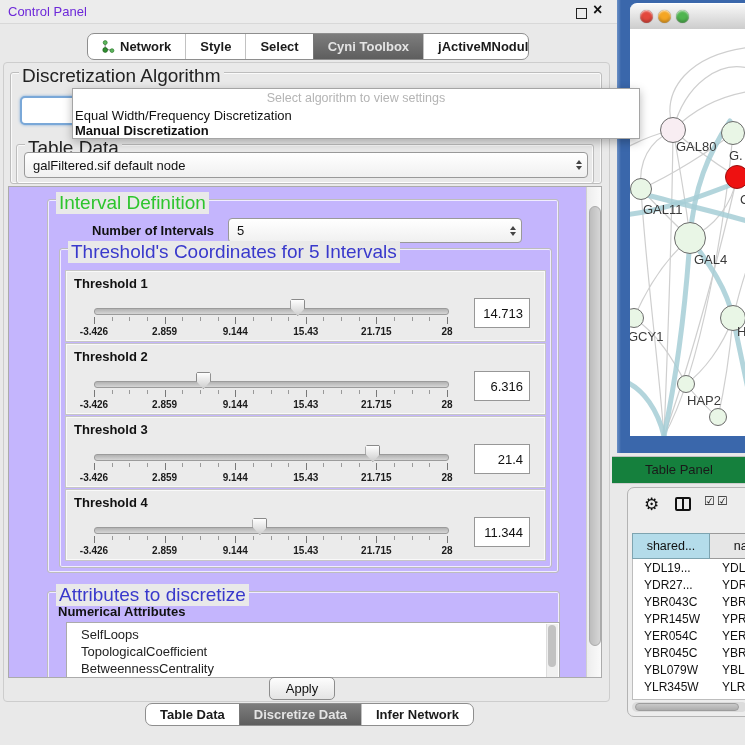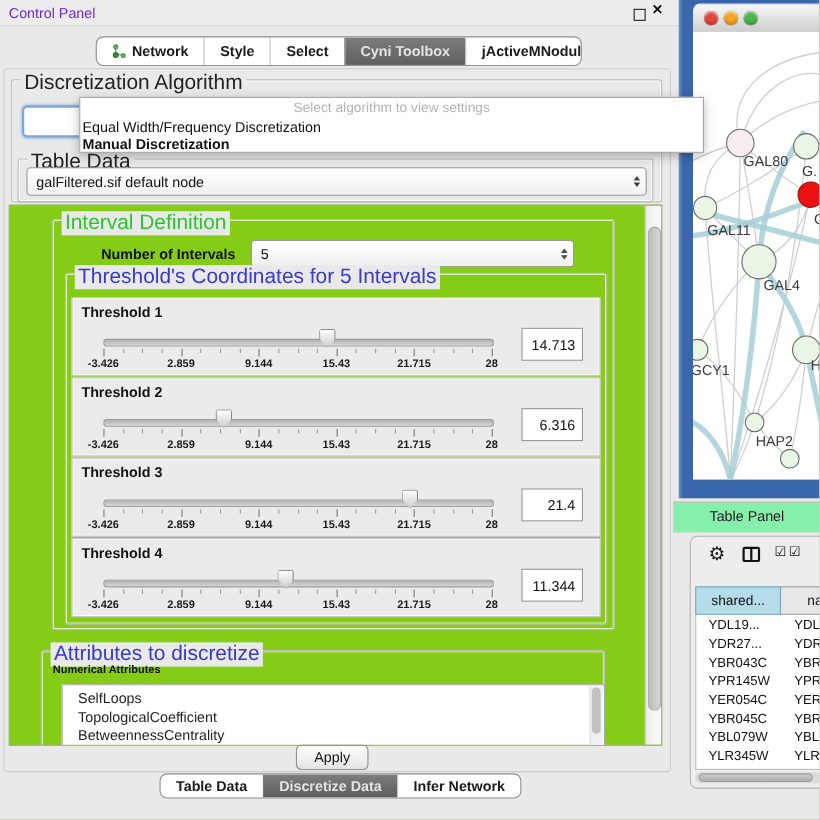--- a/index.html
+++ b/index.html
@@ -47,21 +47,21 @@
   #tabledata-combo{left:24px;top:152px;width:564px;height:26px;}
 
   
   #algo-popup{left:28px;top:88px;width:566px;height:49px;background:#fff;border:1px solid #a5a5a5;
               box-shadow:0 3px 9px rgba(0,0,0,.28);z-index:50;margin-left:44px;}
   #algo-hint{height:17px;padding-top:2px;text-align:center;font-size:12.5px;color:#b4b4b4;}
   .popt{height:15px;line-height:15px;font-size:13px;padding-left:2px;color:#111;}
   .popt.bold{font-weight:bold;}
 
   
-  #scroll-area{left:8px;top:186px;width:592px;height:490px;border:1px solid #ababab;background:#84cc16;overflow:hidden;text-decoration:underline;}
+  #scroll-area{left:8px;top:186px;width:592px;height:490px;border:1px solid #ababab;background:#c4b5fd;overflow:hidden;text-decoration:underline;}
   #main-vscroll{position:absolute;left:577px;top:0;width:14px;height:490px;
                 background:linear-gradient(90deg,#ededed,#fafafa);border-left:1px solid #d0d0d0;}
   #main-vscroll .thumb{position:absolute;left:1.5px;top:19px;width:10px;height:438px;border-radius:6px;
                 background:linear-gradient(90deg,#bdbdbd,#d6d6d6);border:1px solid #aaa;}
 
   #interval-group{left:38px;top:12px;width:510px;height:372px;}
   #num-intervals-label{position:absolute;left:44px;top:23px;font-size:13px;font-weight:bold;}
   #num-intervals-combo{left:180px;top:18px;width:294px;height:25px;}
   #thresholds-group{left:11px;top:48px;width:491px;height:318px;}
 
@@ -73,22 +73,22 @@
   .th-thumb{position:absolute;top:28px;width:15px;height:17px;background:linear-gradient(#fefefe,#cfcfcf);
             border:1px solid #8a8a8a;box-sizing:border-box;
             clip-path:polygon(10% 0,90% 0,100% 12%,100% 52%,50% 100%,0 52%,0 12%);}
   .tick{position:absolute;width:1px;background:#777;}
   .tick.major{top:46px;height:7px;}
   .tick.minor{top:46px;height:4px;background:#999;}
   .tick-label{position:absolute;top:55px;transform:translateX(-50%);font-size:10px;font-weight:bold;color:#1a1a1a;}
   .val-box{position:absolute;left:408px;top:27px;width:56px;height:30px;background:#fff;border:1px solid #979797;
            font-size:13px;text-align:right;line-height:30px;padding-right:6px;box-sizing:border-box;}
 
-  #attr-group{left:28px;top:404px;width:511px;height:100px;}
-  #attr-subtitle{position:absolute;left:10px;top:12px;font-size:10px;font-weight:bold;color:#111;}
+  #attr-group{left:38px;top:404px;width:511px;height:100px;}
+  #attr-subtitle{position:absolute;left:10px;top:12px;font-size:13px;font-weight:bold;color:#111;}
   #attr-list{position:absolute;left:18px;top:30px;width:492px;height:58px;background:#fff;border:1px solid #ababab;overflow:hidden;}
   .attr-item{position:absolute;left:14px;height:17px;line-height:17px;font-size:13px;color:#222;width:440px;}
   #attr-vscroll{position:absolute;right:1px;top:1px;width:11px;height:56px;background:#f0f0f0;border-left:1px solid #ddd;}
   #attr-vscroll .thumb{position:absolute;left:1px;top:1px;width:8px;height:42px;border-radius:5px;background:#c2c2c2;}
 
   #apply-btn{left:269px;top:677px;width:64px;height:21px;border:1px solid #8d8d8d;border-radius:5px;
              background:linear-gradient(#fdfdfd,#e4e4e4);font-size:13px;text-align:center;line-height:21px;}
 
   
   #net-frame{left:617px;top:0;width:128px;height:453px;
@@ -96,21 +96,21 @@
   #net-titlebar{position:absolute;left:13px;top:3px;width:115px;height:26px;border-radius:7px 0 0 0;
                 background:linear-gradient(#f8f8f8,#cbcbcb);border-bottom:1px solid #8d8d8d;border-top:1px solid #fff;}
   .light{position:absolute;top:6px;width:13px;height:13px;border-radius:50%;
          box-shadow:inset 0 1px 2px rgba(255,255,255,.8), inset 0 -2px 3px rgba(0,0,0,.25), 0 0 1px rgba(0,0,0,.5);}
   #net-canvas{position:absolute;left:13px;top:29px;width:115px;height:407px;background:#fff;overflow:hidden;}
   #net-canvas svg{position:absolute;left:0;top:0;}
   .node{position:absolute;border-radius:50%;border:1px solid #6b6b6b;box-sizing:border-box;}
   .node-label{position:absolute;font-size:13px;color:#3a3a3a;white-space:nowrap;}
 
   
-  #tp-bar{left:612px;top:456px;width:133px;height:26px;background:#86efac;
+  #tp-bar{left:612px;top:456px;width:133px;height:26px;background:#15803d;
           border-top:1px solid #c0c0c0;border-bottom:1px solid #cfcfcf;}
   #tp-title{position:absolute;left:33px;top:5px;font-size:13px;color:#1a1a1a;}
   #tp-body{left:627px;top:487px;width:126px;height:228px;background:#ededed;border:1px solid #b3b3b3;
            border-radius:7px;overflow:hidden;}
   #tp-gear{position:absolute;left:16px;top:6px;font-size:17px;color:#111;}
   #tp-split{position:absolute;left:47px;top:9px;width:16px;height:14px;border:2px solid #111;border-radius:2px;box-sizing:border-box;}
   #tp-split .mid{position:absolute;left:5px;top:0;width:2px;height:10px;background:#111;}
   .tp-check{position:absolute;top:6px;font-size:12px;color:#111;}
   #tp-head{position:absolute;left:4px;top:45px;width:160px;height:26px;display:flex;}
   .hcell{box-sizing:border-box;border:1px solid #9a9a9a;font-size:12.5px;display:flex;align-items:center;justify-content:center;}

